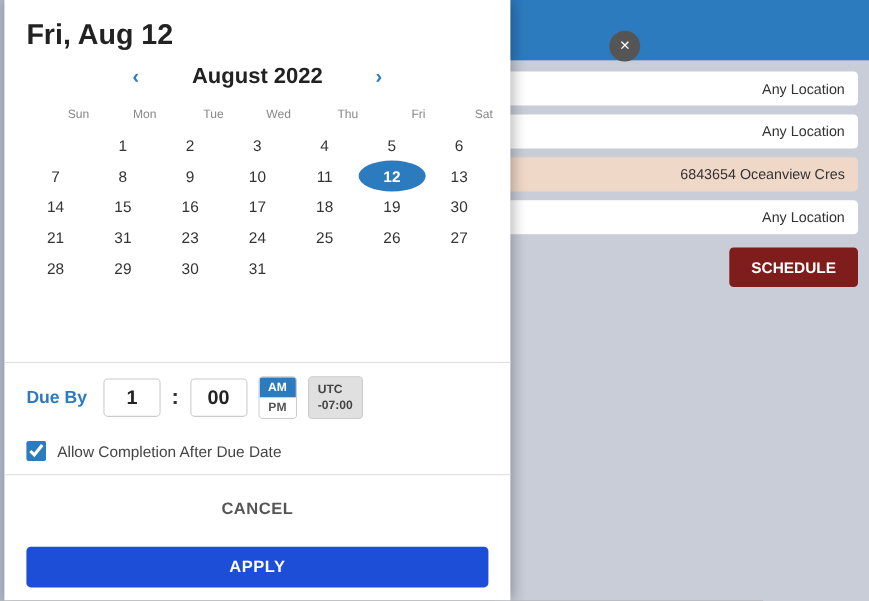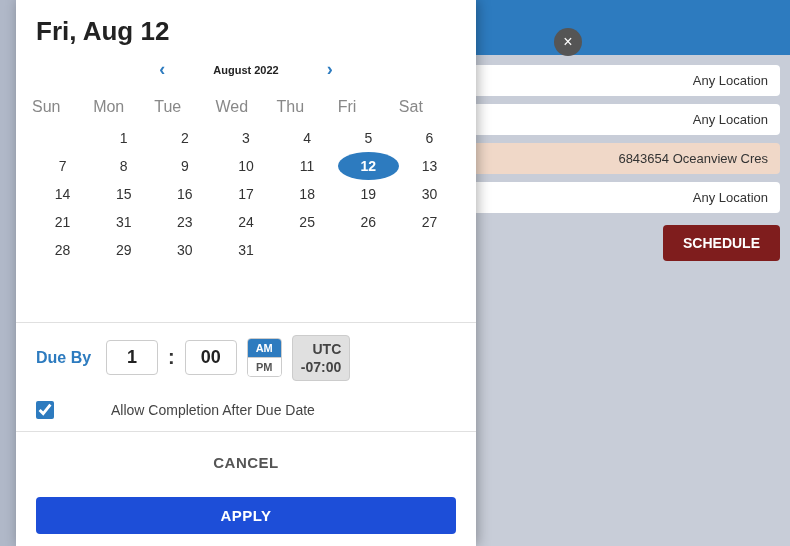--- a/index.html
+++ b/index.html
@@ -76,21 +76,21 @@
       color: white;
       font-size: 16px;
       cursor: pointer;
       z-index: 100;
     }
 
     
     .modal {
       position: absolute;
       top: 0;
-      left: 16px;
+      left: 4px;
       width: 460px;
       height: 546px;
       background: white;
       display: flex;
       flex-direction: column;
       box-shadow: 2px 0 12px rgba(0,0,0,0.3);
     }
 
     .modal-title {
       padding: 16px 20px 8px 20px;
@@ -117,35 +117,35 @@
       background: none;
       border: none;
       font-size: 18px;
       color: #2d7bbf;
       cursor: pointer;
       font-weight: bold;
       padding: 4px 8px;
     }
 
     .cal-month {
-      font-size: 11px;
+      font-size: 20px;
       font-weight: 600;
       color: #222;
     }
 
     .cal-grid {
       width: 100%;
       border-collapse: collapse;
     }
 
     .cal-grid th {
-      font-size: 16px;
+      font-size: 11px;
       color: #888;
       font-weight: 500;
-      text-align: left;
+      text-align: right;
       padding: 4px 0 8px 0;
     }
 
     .cal-grid td {
       text-align: center;
       padding: 6px 0;
       font-size: 14px;
       color: #333;
       cursor: pointer;
       width: 14.28%;
@@ -220,47 +220,46 @@
 
     .ampm-divider {
       height: 1px;
       background: #ccc;
     }
 
     .utc-btn {
       border: 1px solid #ccc;
       border-radius: 4px;
       background: #e0e0e0;
-      font-size: 14px;
+      font-size: 11px;
       font-weight: 600;
       padding: 4px 8px;
       cursor: pointer;
       color: #444;
       line-height: 1.3;
-      text-align: right;
+      text-align: left;
     }
 
     
     .checkbox-section {
       padding: 8px 20px 12px 20px;
       display: flex;
       align-items: center;
       gap: 10px;
     }
 
     .checkbox-section input[type="checkbox"] {
       width: 18px;
       height: 18px;
       accent-color: #2d7bbf;
     }
 
     .checkbox-label {
       font-size: 14px;
       color: #444;
-      margin-left: 47px;
     }
 
     
     .modal-footer {
       border-top: 1px solid #e0e0e0;
       padding: 12px 20px;
       display: flex;
       justify-content: center;
       gap: 16px;
       flex-direction: column;

